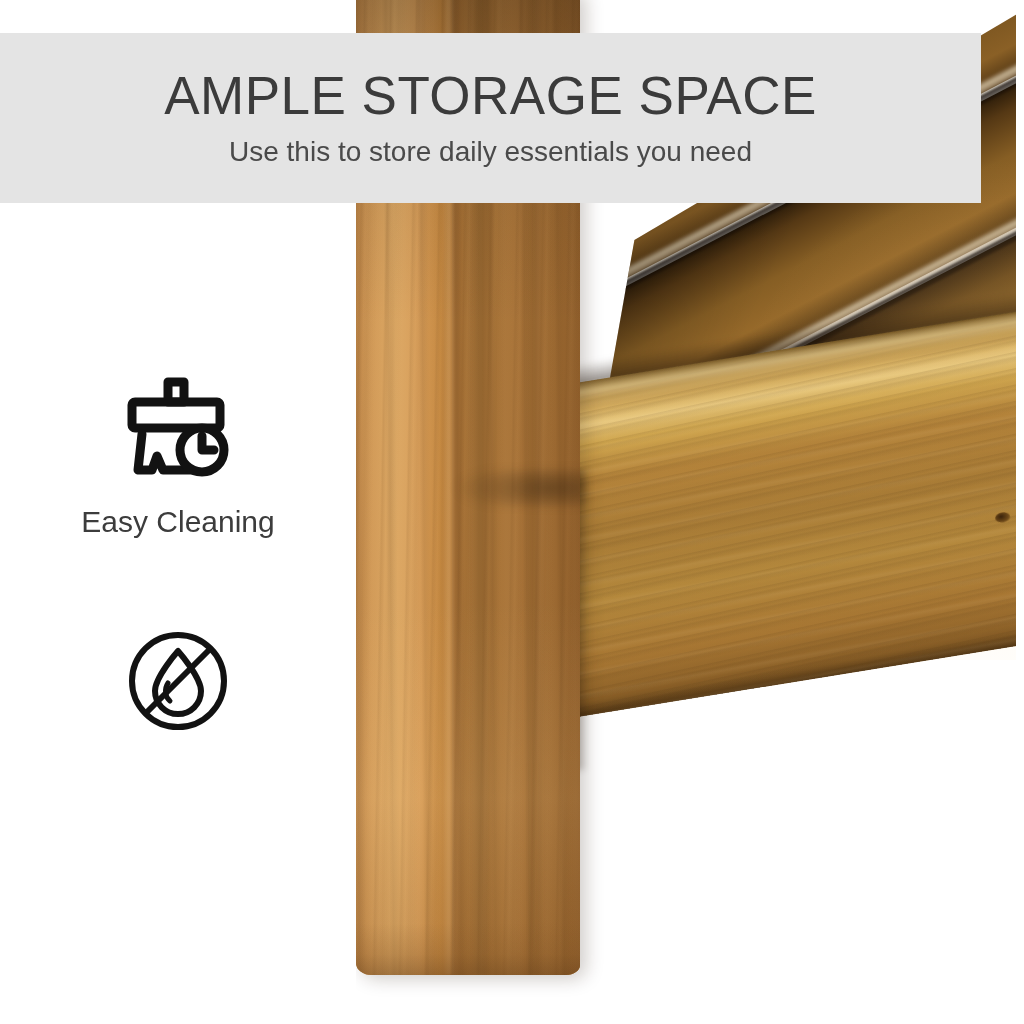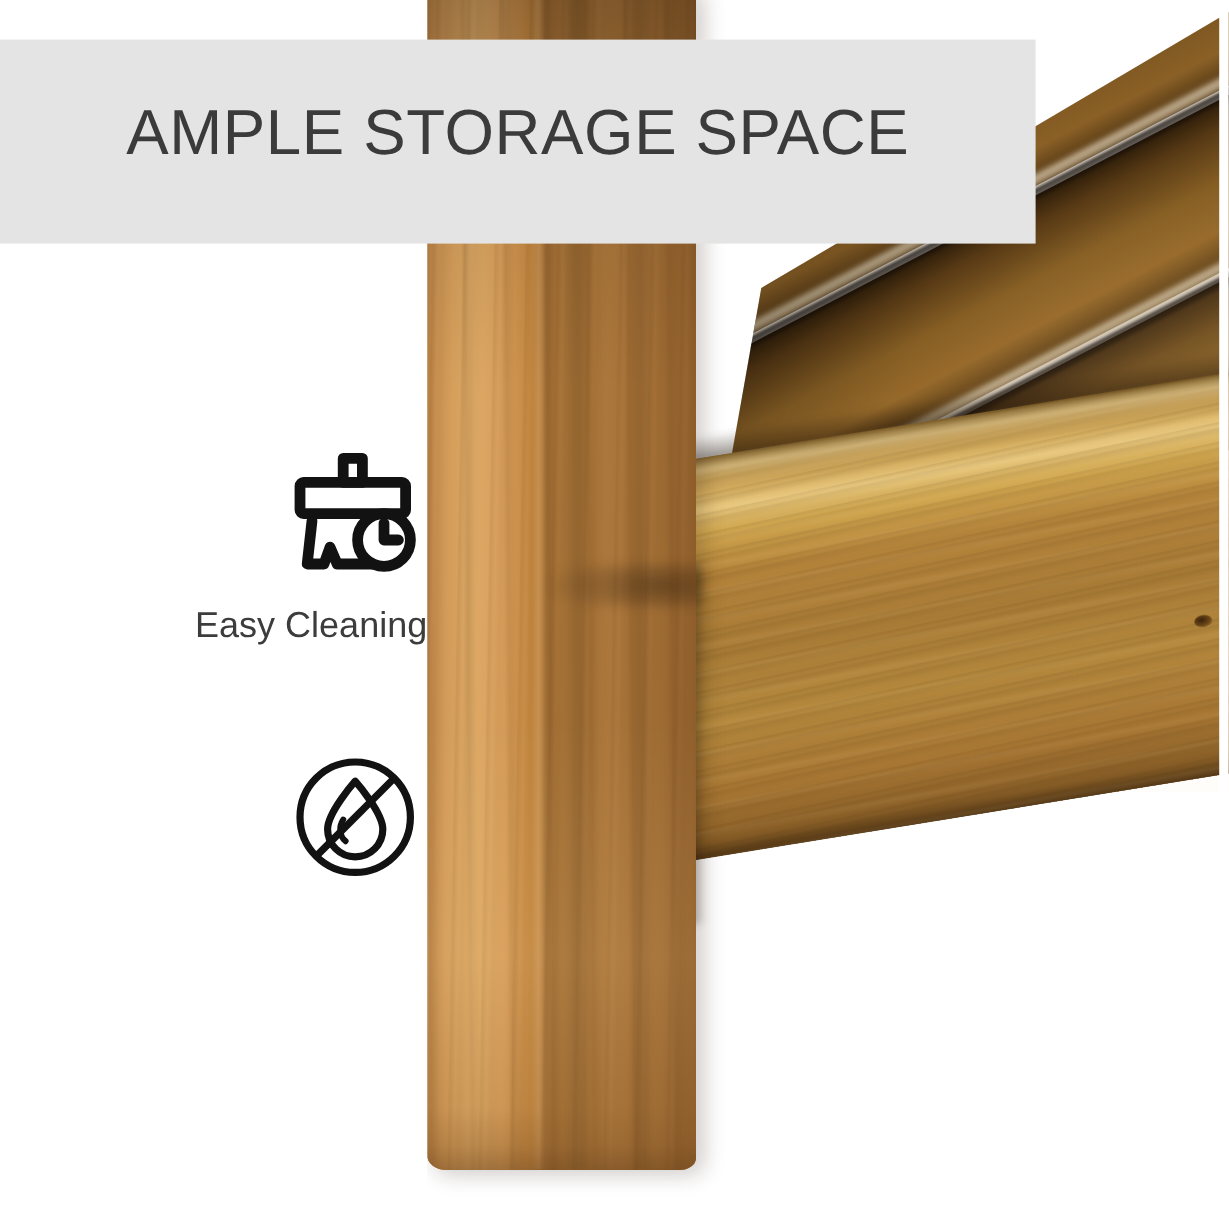--- a/index.html
+++ b/index.html
@@ -349,21 +349,21 @@
     width: 1024px;
     height: 14px;
     background: #ffffff;
   }
 
   
   .banner {
     position: absolute;
     left: 0;
     top: 33px;
-    width: 863px;
+    width: 981px;
     height: 170px;
     background: #e4e4e4;
     display: flex;
     flex-direction: column;
     align-items: center;
     justify-content: center;
     z-index: 20;
   }
   .banner-title {
     font-family: "Liberation Sans", sans-serif;
@@ -391,21 +391,21 @@
   .features {
     position: absolute;
     left: 0;
     top: 372px;
     width: 356px;
     z-index: 30;
   }
   .feature {
     display: flex;
     flex-direction: column;
-    align-items: flex-end;
+    align-items: center;
     width: 356px;
   }
   .feature-1 { margin-bottom: 86px; }
   .feature-icon {
     width: 120px;
     height: 112px;
     display: flex;
     align-items: center;
     justify-content: center;
   }
@@ -464,20 +464,21 @@
     </div>
     <div class="leg-contact-shadow"></div>
 
     <div class="photo-mask-left"></div>
     <div class="photo-mask-right"></div>
     <div class="photo-mask-bottom"></div>
   </div>
 
   <div class="banner">
     <div class="banner-title">AMPLE STORAGE SPACE</div>
+    <div class="banner-subtitle">Use this to store daily essentials you need</div>
   </div>
 
   <div class="features">
 
     <div class="feature feature-1">
       <div class="feature-icon">
         <svg width="112" height="104" viewBox="0 0 112 104" fill="none" stroke="#121212" stroke-width="9" stroke-linecap="round" stroke-linejoin="round">
 
           <path d="M46 6 h16 v20 h-16 z" fill="none"></path>
 

